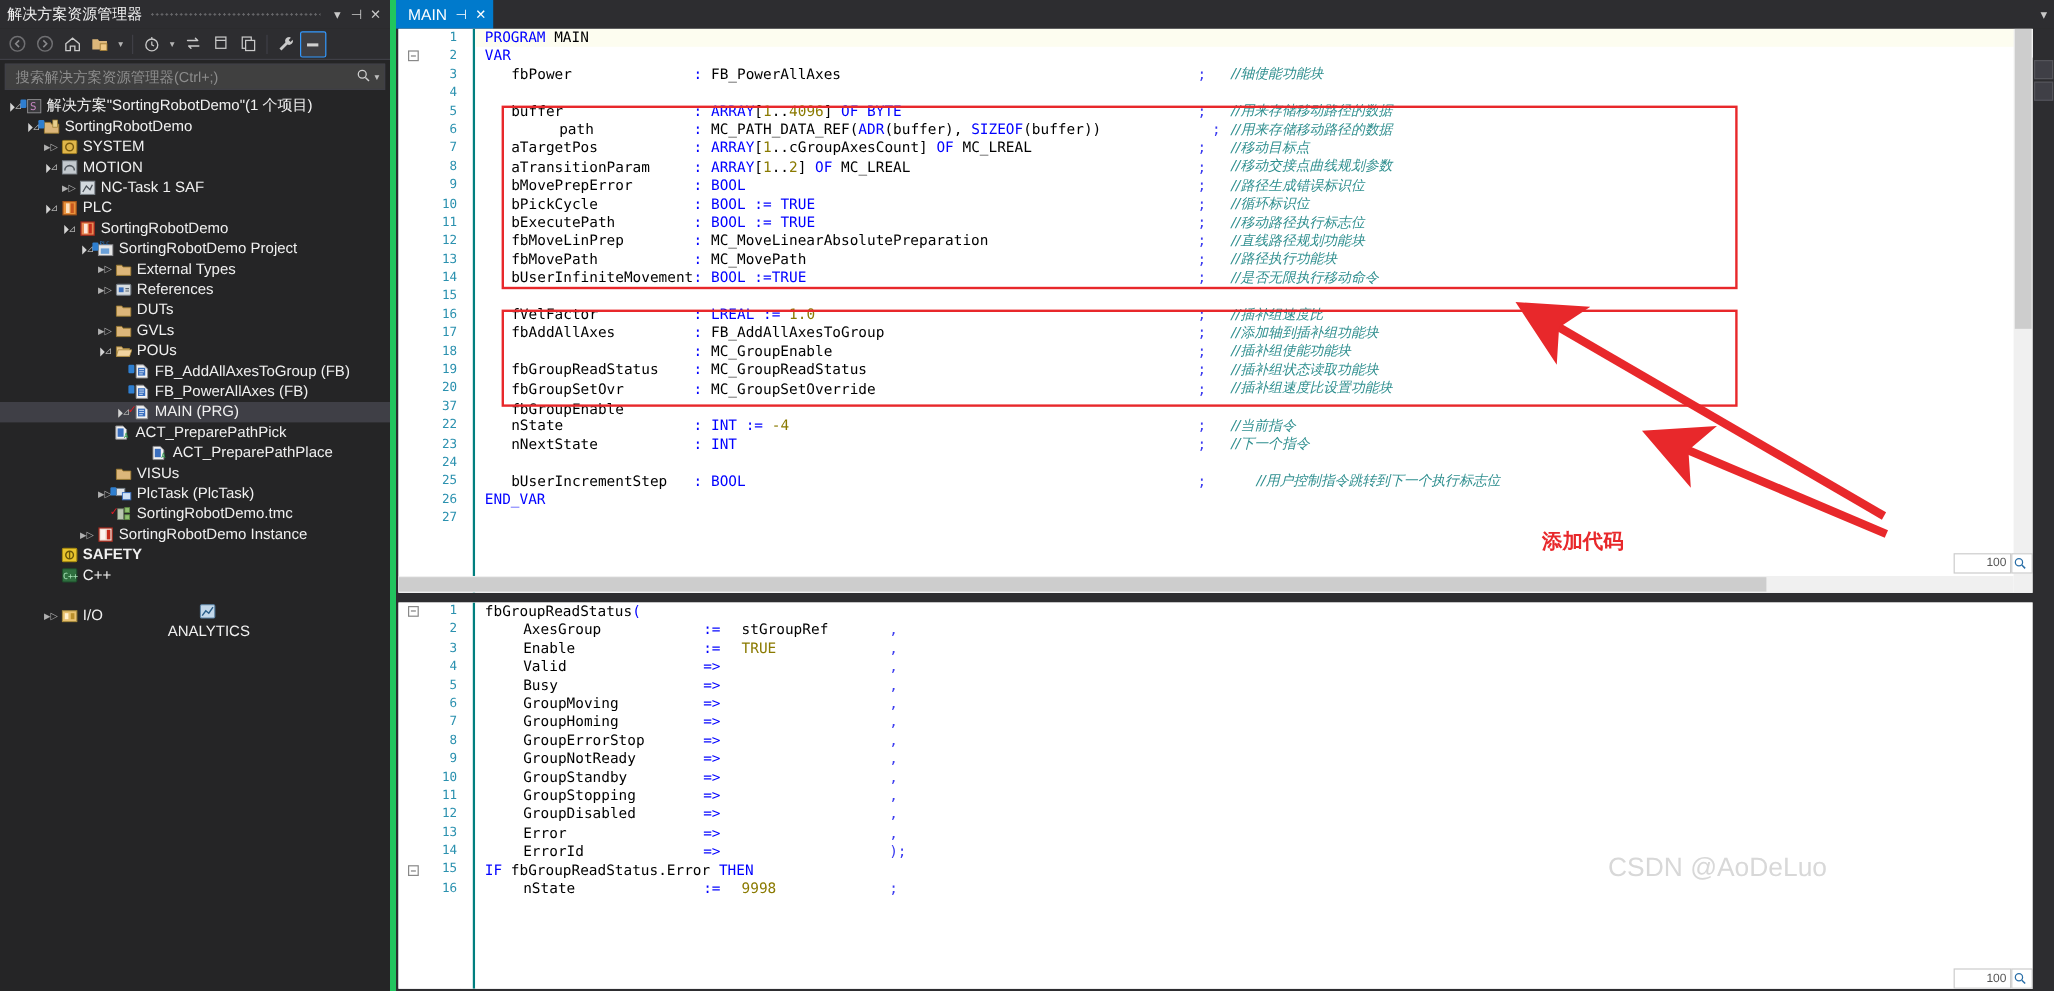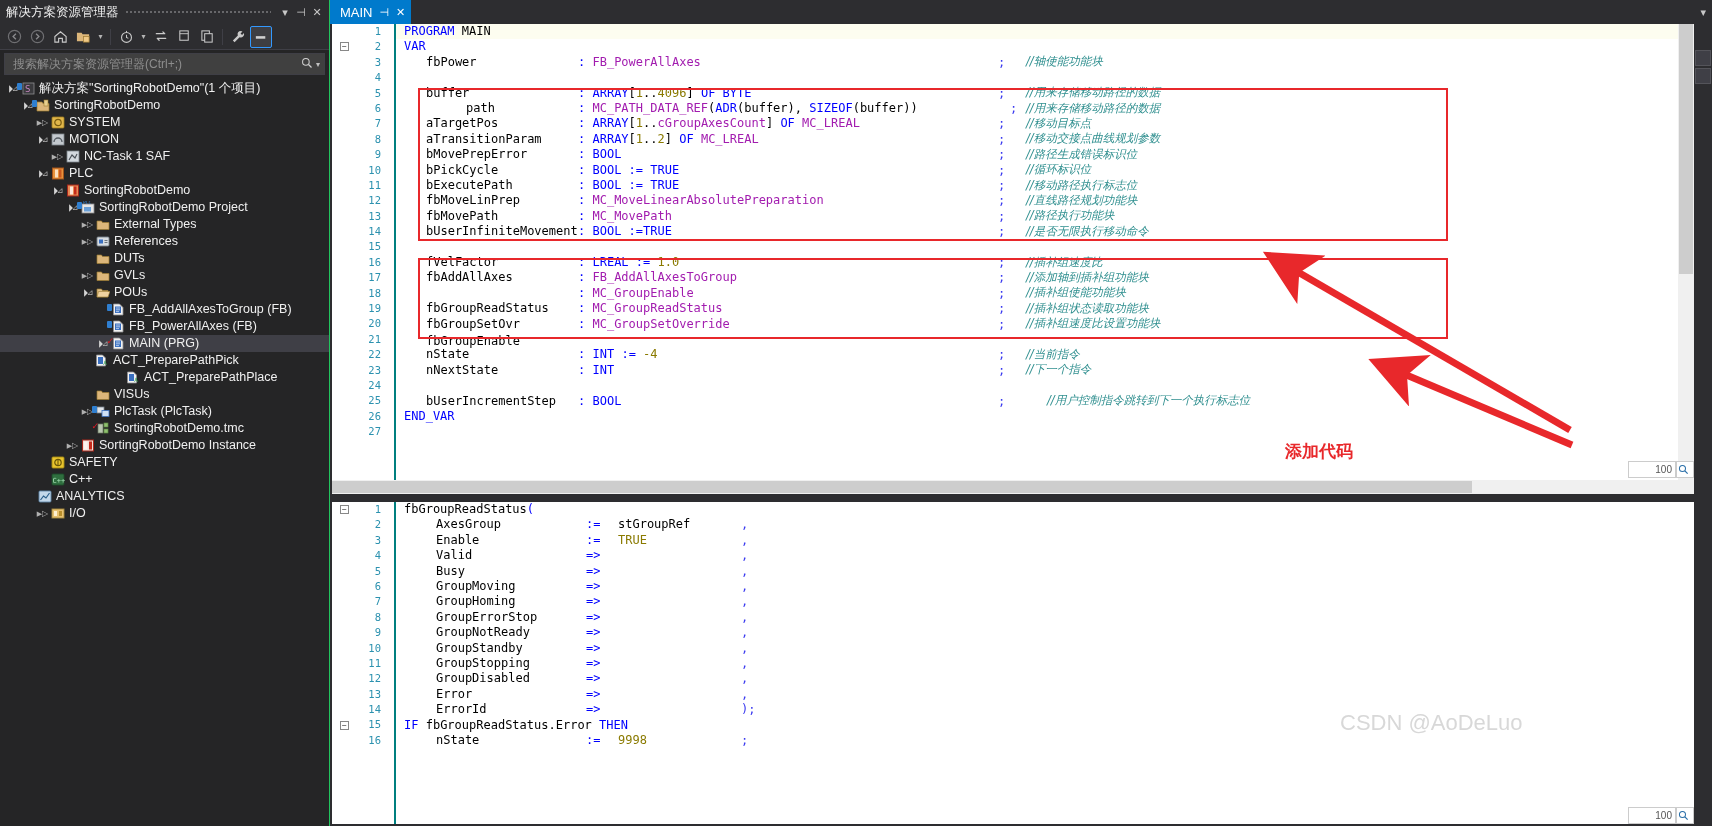--- a/index.html
+++ b/index.html
@@ -12,21 +12,21 @@
   }
   #app { position: relative; width: 1712px; height: 826px; display: flex; }
 
   
   #solution-explorer {
     width: 330px; height: 826px;
     background: #252526;
     color: #f1f1f1;
     display: flex; flex-direction: column;
     flex: 0 0 330px;
-    border-right: 1px solid #22c55e;
+    border-right: 5px solid #22c55e;
   }
   .se-title-bar {
     height: 24px; display: flex; align-items: center;
     padding: 0 4px 0 6px;
     background: #2d2d30;
     font-size: 12px;
   }
   .se-title-text { flex: 0 0 auto; color: #f1f1f1; font-size: 12.5px; white-space: nowrap; }
   .se-title-dots { flex: 1 1 auto; margin: 0 6px; height: 1px;
     background-image: radial-gradient(circle, #6d6d70 0.8px, transparent 0.9px);
@@ -89,21 +89,21 @@
 
   .pane-inner { display: flex; height: 100%; font-family: "DejaVu Sans Mono", "Liberation Mono", monospace; }
   .glyph-col { width: 28px; background: #ffffff; flex: 0 0 28px; position: relative; }
   .num-col { width: 24px; flex: 0 0 24px; text-align: right; color: #2b91af; background: #ffffff; padding-right: 3px; }
   .fold-col { width: 12px; flex: 0 0 12px; background: #ffffff; border-right: 2px solid #007f7f; }
   .code-col { flex: 1; position: relative; background: #ffffff; overflow: hidden; }
 
   .ln { height: 15.4px; line-height: 15.4px; font-size: 11.5px; }
   .num-col .ln { font-size: 10.5px; }
   .kw2 { color: #0000ff; }
-  .ty { color: #a21caf; }
+  .ty { color: #000000; }
   .id { color: #000000; }
   .num { color: #8a7a00; }
   .semi { color: #3a3af0; }
   .punct { color: #000000; }
 
   
   .cl { position: absolute; height: 15.4px; line-height: 15.4px; font-size: 12px; white-space: pre;
         font-family: "DejaVu Sans Mono", "Liberation Mono", monospace; }
   .cmt-cell { font-family: "DejaVu Sans", sans-serif; font-style: italic; font-size: 11.5px; color: #2f8f8f; }
 
@@ -441,42 +441,42 @@
           <span class="twist collapsed">▷</span>
           <span class="ticon">
             <span class="ic" style="position:relative"><svg width="14" height="13" viewBox="0 0 14 13">
                 <rect x="1.5" y="1" width="11" height="11" fill="#f0e0d8" stroke="#a8281c" stroke-width="1"></rect>
                 <rect x="3" y="2.5" width="3.5" height="8" fill="#fdf3ee"></rect>
                 <rect x="8" y="2.5" width="3" height="8" fill="#c42b1c"></rect>
               </svg></span>
           </span>
           <span class="tlabel">SortingRobotDemo Instance</span>
         </div>
-        <div class="tnode" style="padding-left: 36px;">
+        <div class="tnode" style="padding-left: 36px; font-weight: bold;">
           <span class="twist "></span>
           <span class="ticon">
             <span class="ic" style="position:relative"><svg width="14" height="13" viewBox="0 0 14 13">
                 <rect x="1" y="1" width="12" height="11" rx="1" fill="#e8c42e" stroke="#a88c12" stroke-width=".9"></rect>
                 <circle cx="7" cy="6.5" r="3.2" fill="none" stroke="#6a5708" stroke-width="1.2"></circle>
                 <path d="M7 3.5v6" stroke="#6a5708" stroke-width="1.1"></path>
               </svg></span>
           </span>
           <span class="tlabel">SAFETY</span>
         </div>
         <div class="tnode" style="padding-left: 36px;">
           <span class="twist "></span>
           <span class="ticon">
             <span class="ic" style="position:relative"><svg width="14" height="13" viewBox="0 0 14 13">
                 <rect x="1" y="1" width="12" height="11" rx="1" fill="#2f6f3f" stroke="#1d4c2a" stroke-width=".9"></rect>
                 <text x="1.5" y="9.5" font-size="7" fill="#a8e3b8" font-family="monospace">C++</text>
               </svg></span>
           </span>
           <span class="tlabel">C++</span>
         </div>
-        <div class="tnode" style="padding-left: 23px;">
+        <div class="tnode" style="padding-left: 23px; flex-direction: column;">
           <span class="twist "></span>
           <span class="ticon">
             <span class="ic" style="position:relative"><svg width="14" height="13" viewBox="0 0 14 13">
                 <rect x="1" y="1" width="12" height="11" rx="1" fill="#c3d8ea" stroke="#5e86a8" stroke-width=".9"></rect>
                 <path d="M2.5 10l3-4 2.5 2 3.5-5" fill="none" stroke="#2a5f8a" stroke-width="1.2"></path>
               </svg></span>
           </span>
           <span class="tlabel">ANALYTICS</span>
         </div>
         <div class="tnode" style="padding-left: 36px;">
@@ -527,21 +527,21 @@
               <div class="ln">11</div>
               <div class="ln">12</div>
               <div class="ln">13</div>
               <div class="ln">14</div>
               <div class="ln">15</div>
               <div class="ln">16</div>
               <div class="ln">17</div>
               <div class="ln">18</div>
               <div class="ln">19</div>
               <div class="ln">20</div>
-              <div class="ln">21</div>
+              <div class="ln">37</div>
               <div class="ln">22</div>
               <div class="ln">23</div>
               <div class="ln">24</div>
               <div class="ln">25</div>
               <div class="ln">26</div>
               <div class="ln">27</div>
             </div>
           <div class="fold-col"></div>
           <div class="code-col" id="top-code">
               <div style="position: absolute; left: 0px; right: 0px; top: 0px; height: 15.4px; background: rgb(253, 253, 240);"></div>

